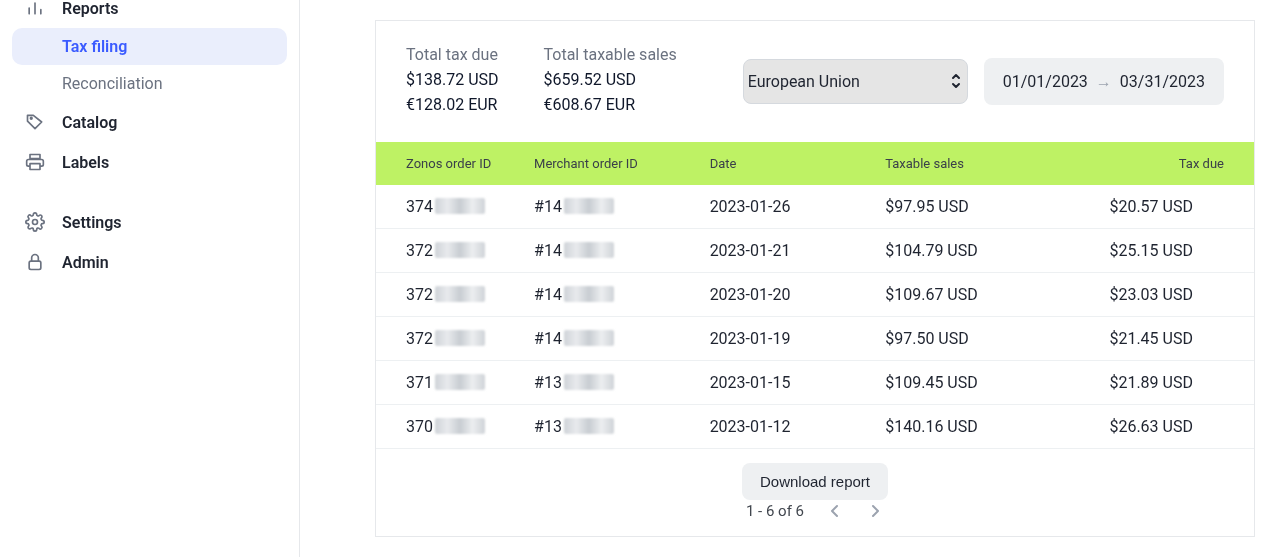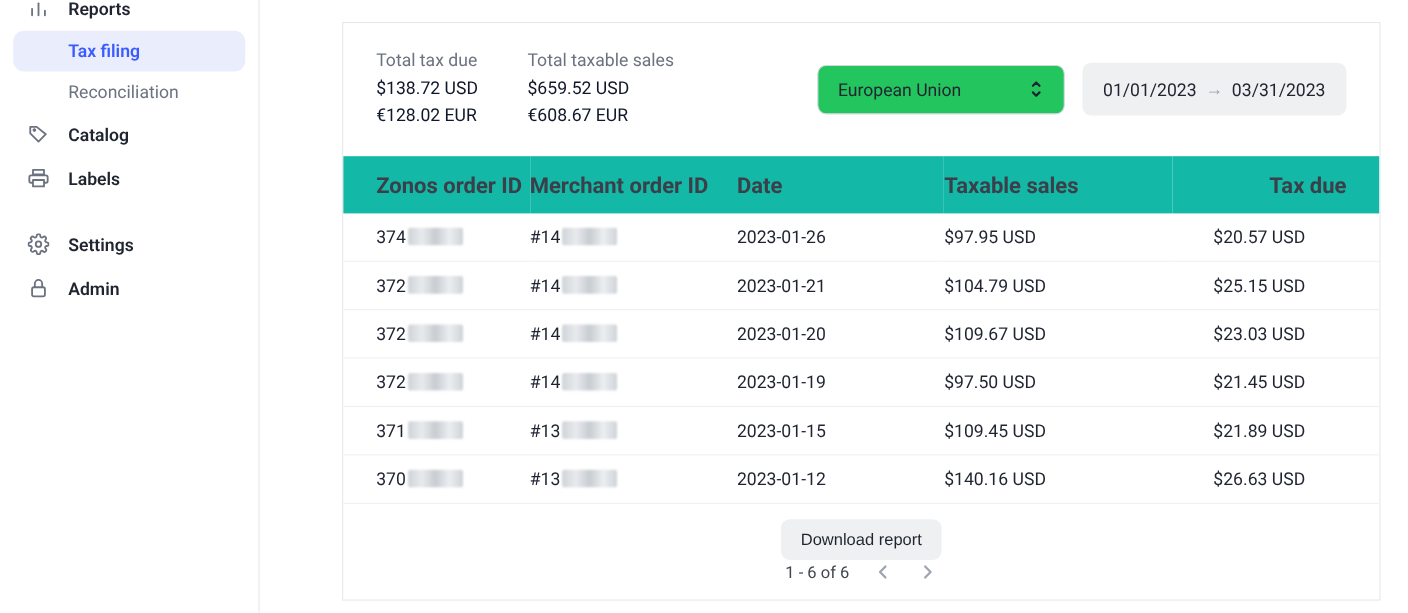--- a/index.html
+++ b/index.html
@@ -10,21 +10,21 @@
     width: 1280px;
     height: 557px;
     overflow: hidden;
   }
   .app {
     display: flex;
     height: 100%;
   }
   
   .sidebar {
-    width: 236px;
+    width: 300px;
     border-right: 1px solid #e6e8eb;
     padding: 0 12px;
     padding-top: 0;
   }
   .side-item {
     display: flex;
     align-items: center;
     gap: 16px;
     padding: 9px 12px;
     border-radius: 10px;
@@ -68,23 +68,23 @@
     align-items: center;
     justify-content: space-between;
     padding: 24px 30px 24px 30px;
   }
   .totals { display: flex; gap: 45px; }
   .total-col .label { color: #6b7280; font-size: 16px; margin-bottom: 4px; }
   .total-col .val { color: #0f172a; font-size: 16px; line-height: 1.55; }
   .controls { display: flex; align-items: center; gap: 16px; }
   .select-region {
     border: 1px solid #d5d9de;
-    background: #22c55e;
+    background: #e5e5e5;
     border-radius: 8px;
-    padding: 12px 18px;
+    padding: 12px 4px;
     width: 225px;
     display: flex;
     align-items: center;
     justify-content: space-between;
     font-size: 16px;
     cursor: pointer;
   }
   .date-range {
     background: #eef0f2;
     border-radius: 8px;
@@ -92,25 +92,25 @@
     display: flex;
     align-items: center;
     gap: 8px;
     font-size: 16px;
     color: #1f2430;
   }
   .date-range .arrow { color: #9ca3af; }
   
   table { width: 100%; border-collapse: collapse; }
   thead th {
-    background: #14b8a6;
+    background: #bef264;
     text-align: left;
-    font-weight: 700;
+    font-weight: 400;
     color: #3a3f49;
-    font-size: 20px;
+    font-size: 13px;
     padding: 14px 0;
   }
   thead th:first-child { padding-left: 30px; }
   thead th:last-child { text-align: right; padding-right: 30px; }
   tbody td {
     padding: 12px 0;
     border-bottom: 1px solid #edf0f2;
     font-size: 16px;
     color: #1f2430;
     vertical-align: middle;

